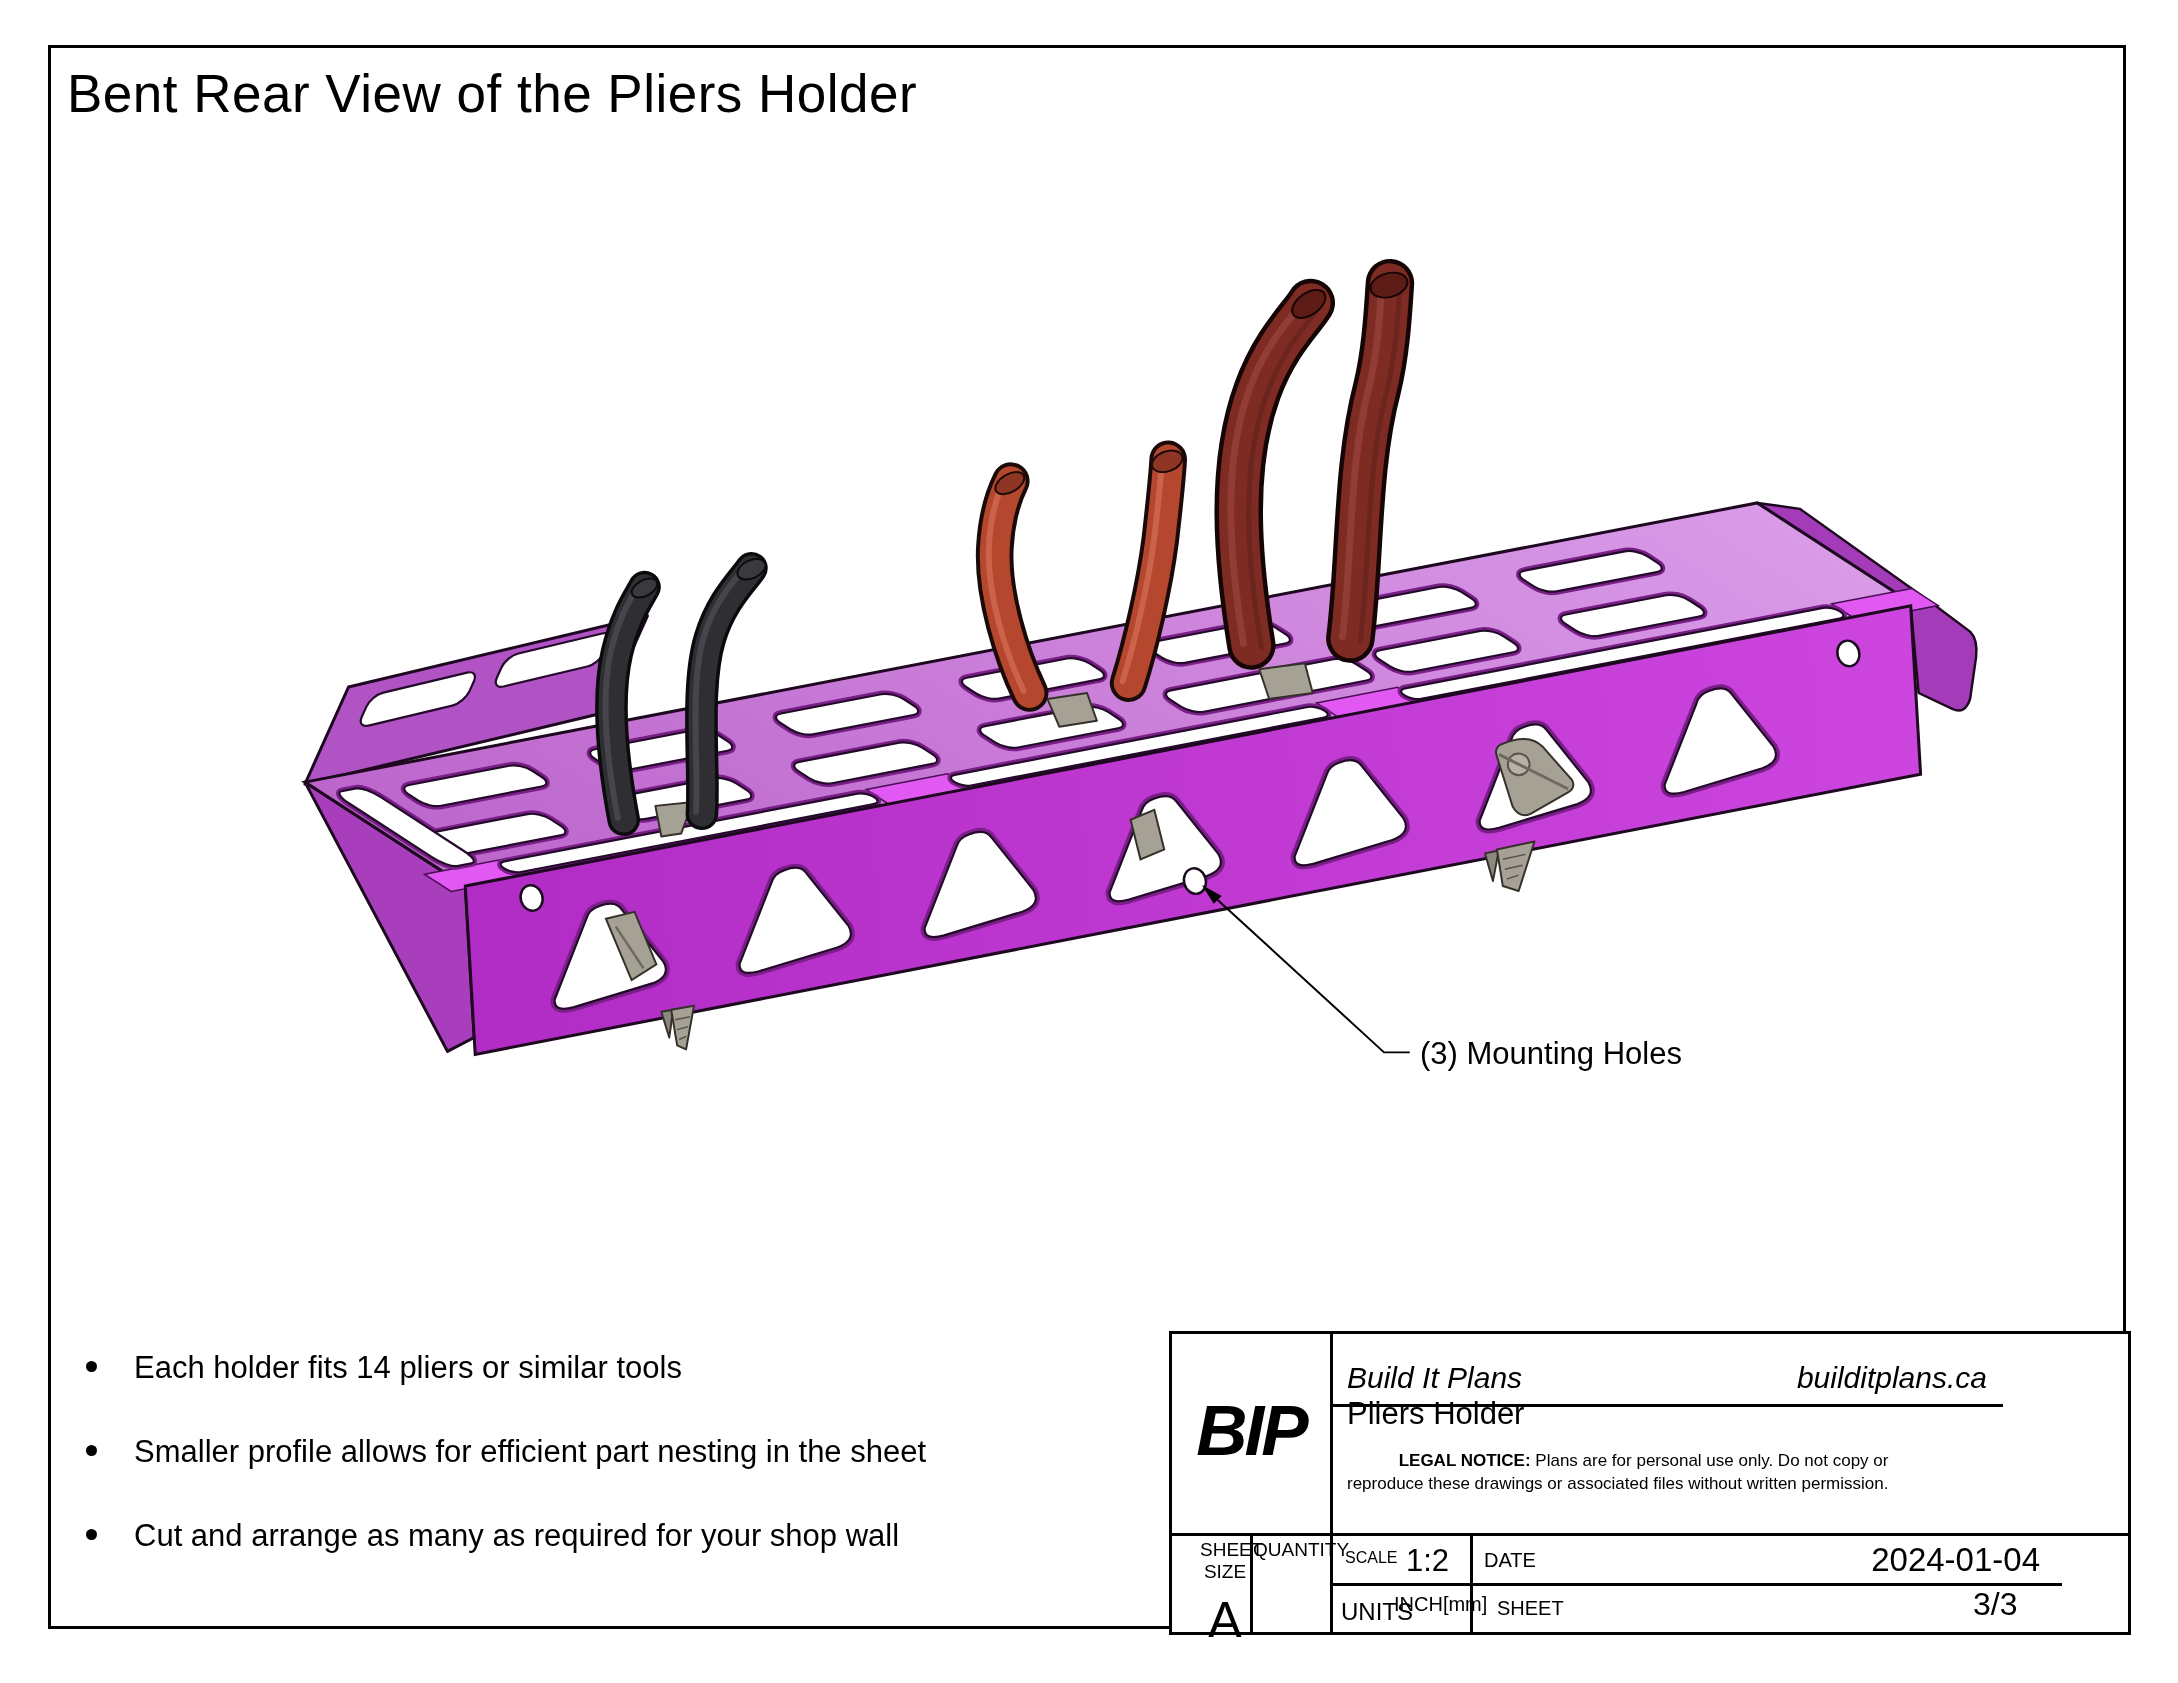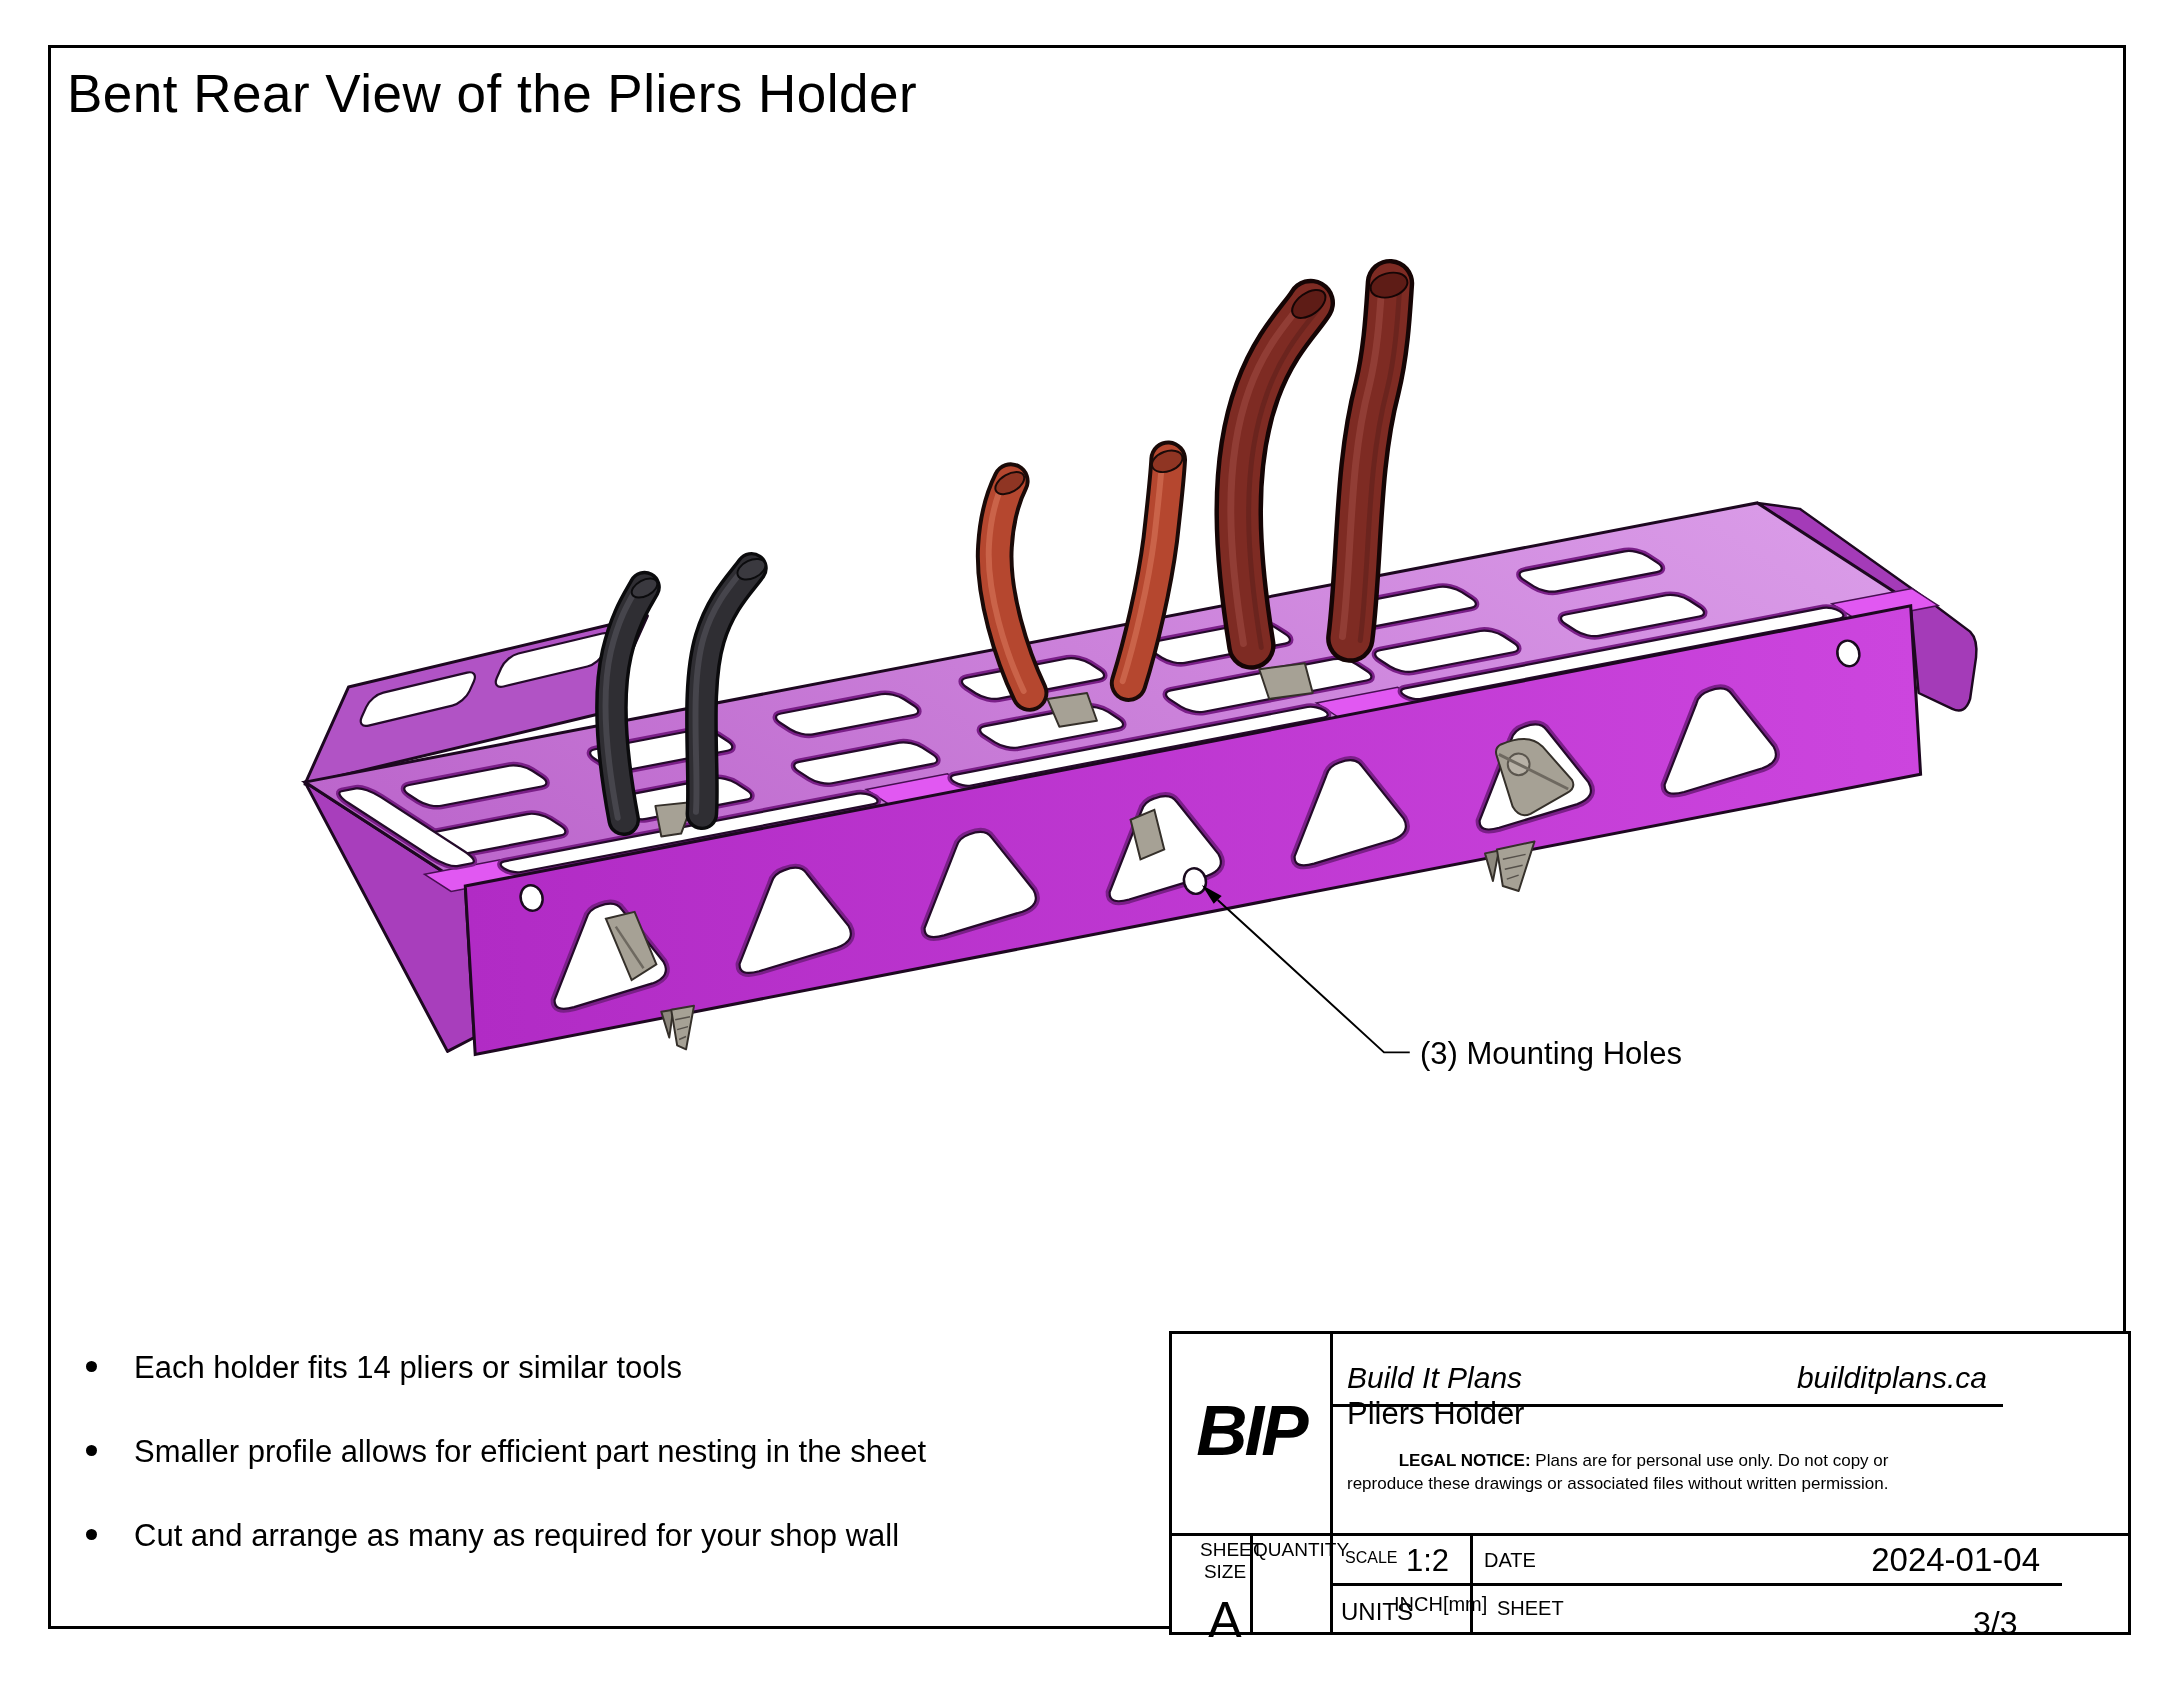--- a/index.html
+++ b/index.html
@@ -40,21 +40,21 @@
   .c-scale .val{position:absolute;left:73px;top:7px;font-size:31px;}
   .c-date{left:298px;top:202px;width:592px;height:50px;border-left:3px solid #000;
         border-bottom:3px solid #000;}
   .c-date .lab{position:absolute;left:11px;top:13px;font-size:20px;}
   .c-date .val{position:absolute;right:22px;top:5px;font-size:33px;}
   .c-units{left:161px;top:251px;width:137px;height:47px;}
   .c-units .lab{position:absolute;left:8px;top:13px;font-size:24px;}
   .c-units .val{position:absolute;left:61px;top:8px;font-size:20px;}
   .c-sheet{left:298px;top:251px;width:658px;height:47px;border-left:3px solid #000;}
   .c-sheet .lab{position:absolute;left:11px;top:12px;font-size:20px;padding-left:13px;}
-  .c-sheet .val{position:absolute;left:500px;top:20px;font-size:32px;}
+  .c-sheet .val{position:absolute;left:500px;top:1px;font-size:32px;}
 </style>
 </head>
 <body>
 
 <div class="page">
 
   <div class="drawing-border"></div>
 
   <h1 class="title">Bent Rear View of the Pliers Holder</h1>
 

